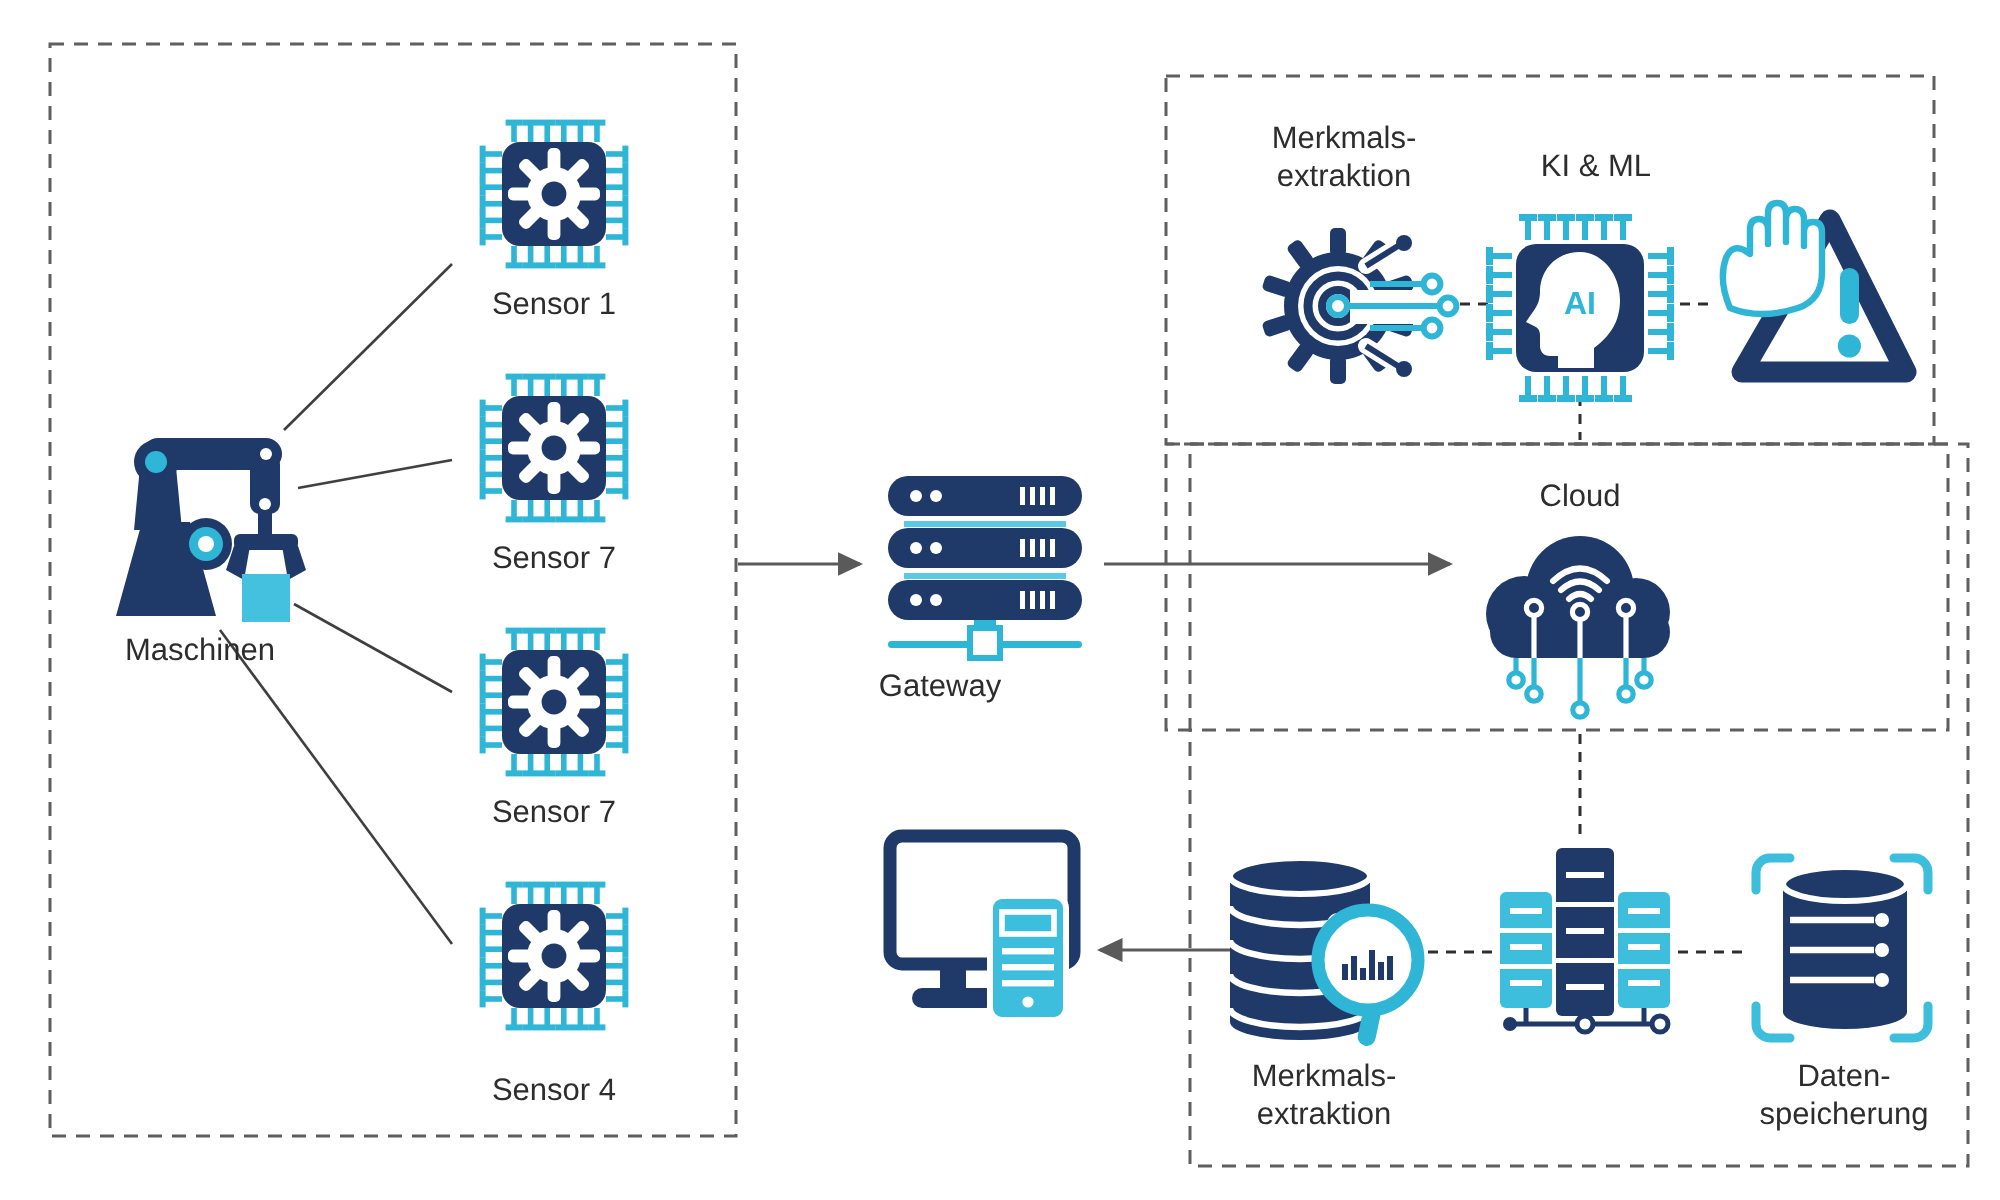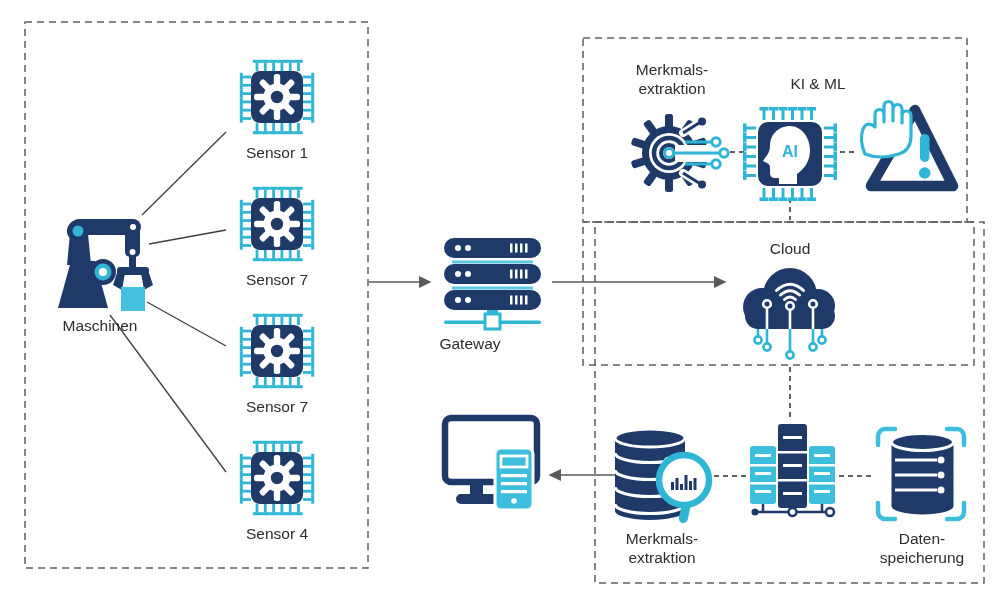--- a/index.html
+++ b/index.html
@@ -424,28 +424,28 @@
       <rect x="61" y="70" width="26" height="3.2"></rect>
       <rect x="61" y="78" width="26" height="3.2"></rect>
     </g>
     <circle cx="74" cy="89" r="2.8" fill="#ffffff"></circle>
   </svg>
 
   <div class="lbl" style="left:40px;top:316px;width:120px">Maschinen</div>
   <div class="lbl" style="left:217px;top:143px;width:120px">Sensor 1</div>
   <div class="lbl" style="left:217px;top:270px;width:120px">Sensor 7</div>
   <div class="lbl" style="left:217px;top:397px;width:120px">Sensor 7</div>
-  <div class="lbl" style="left:217px;top:524px;width:120px">Sensor 4</div>
+  <div class="lbl" style="left:217px;top:536px;width:120px">Sensor 4</div>
   <div class="lbl" style="left:410px;top:334px;width:120px">Gateway</div>
 
   <div class="lbl" style="left:606px;top:60px;width:132px">
     <span>Merkmals-</span><br>
     <span>extraktion</span>
   </div>
-  <div class="lbl" style="left:758px;top:74px;width:120px">KI &amp; ML</div>
+  <div class="lbl" style="left:738px;top:74px;width:120px">KI &amp; ML</div>
 
   <div class="lbl" style="left:740px;top:239px;width:100px">Cloud</div>
 
   <div class="lbl" style="left:597px;top:529px;width:130px">
     <span>Merkmals-</span><br>
     <span>extraktion</span>
   </div>
   <div class="lbl" style="left:857px;top:529px;width:130px">
     <span>Daten-</span><br>
     <span>speicherung</span>

